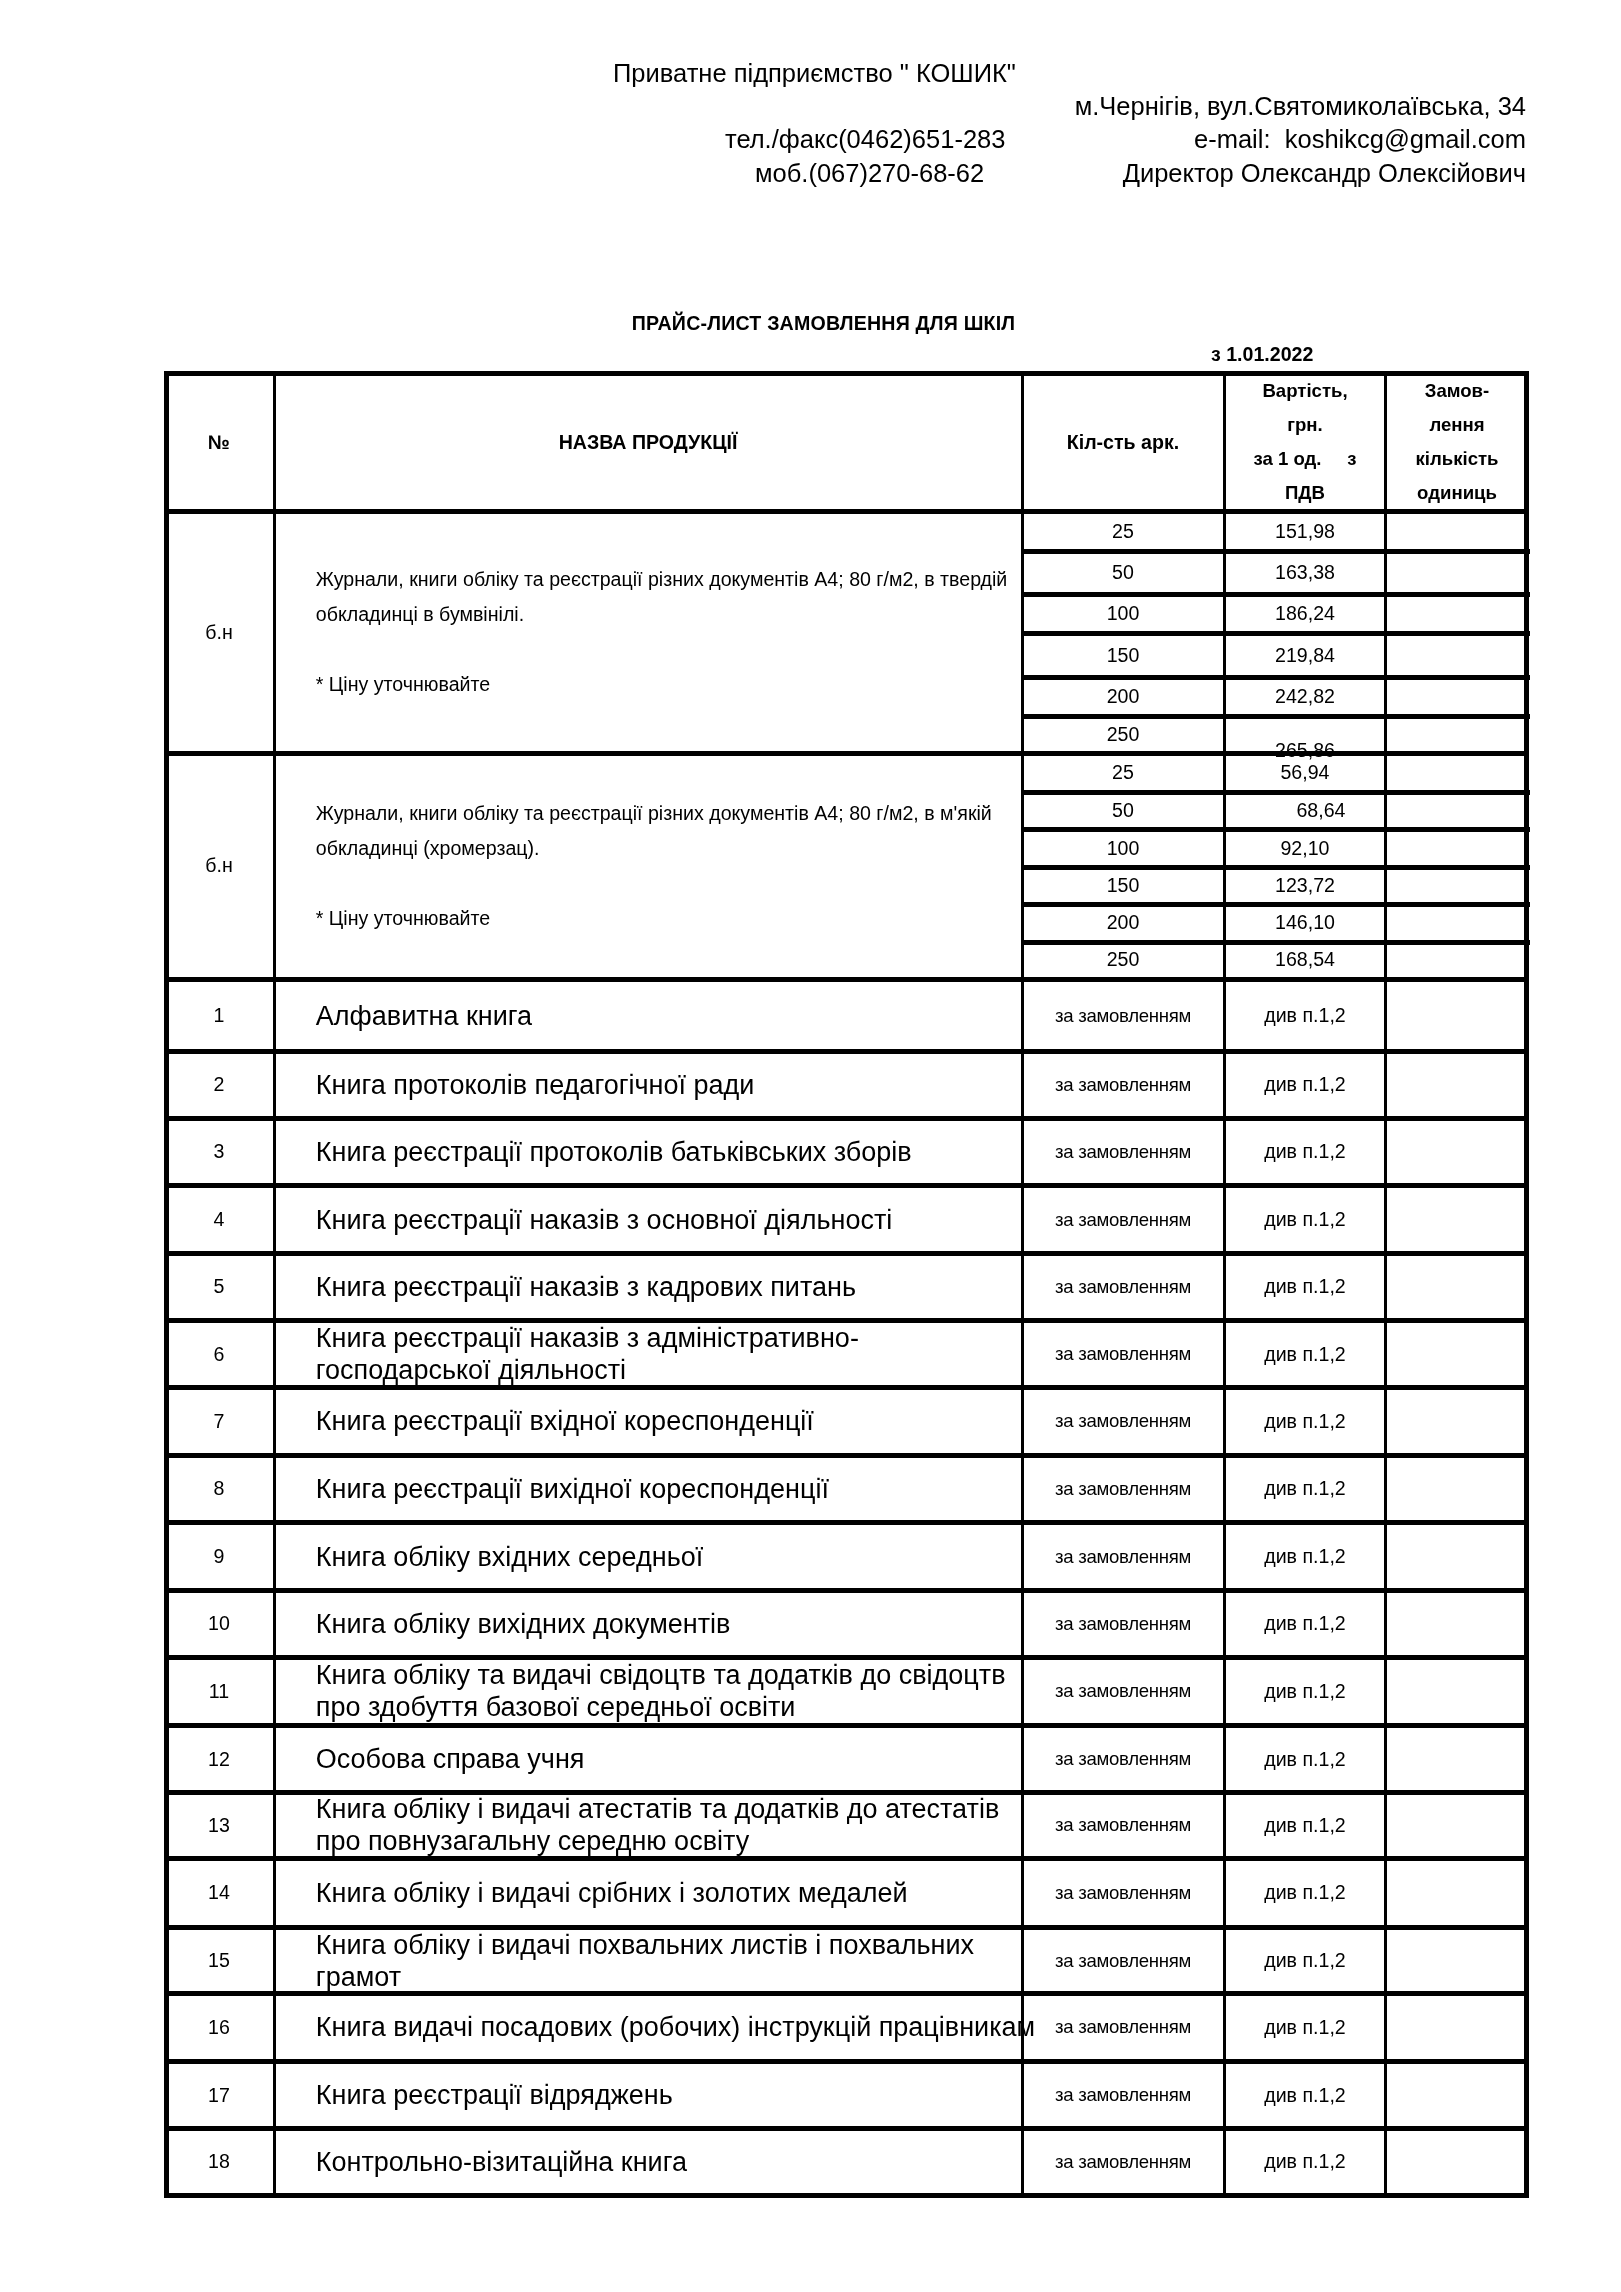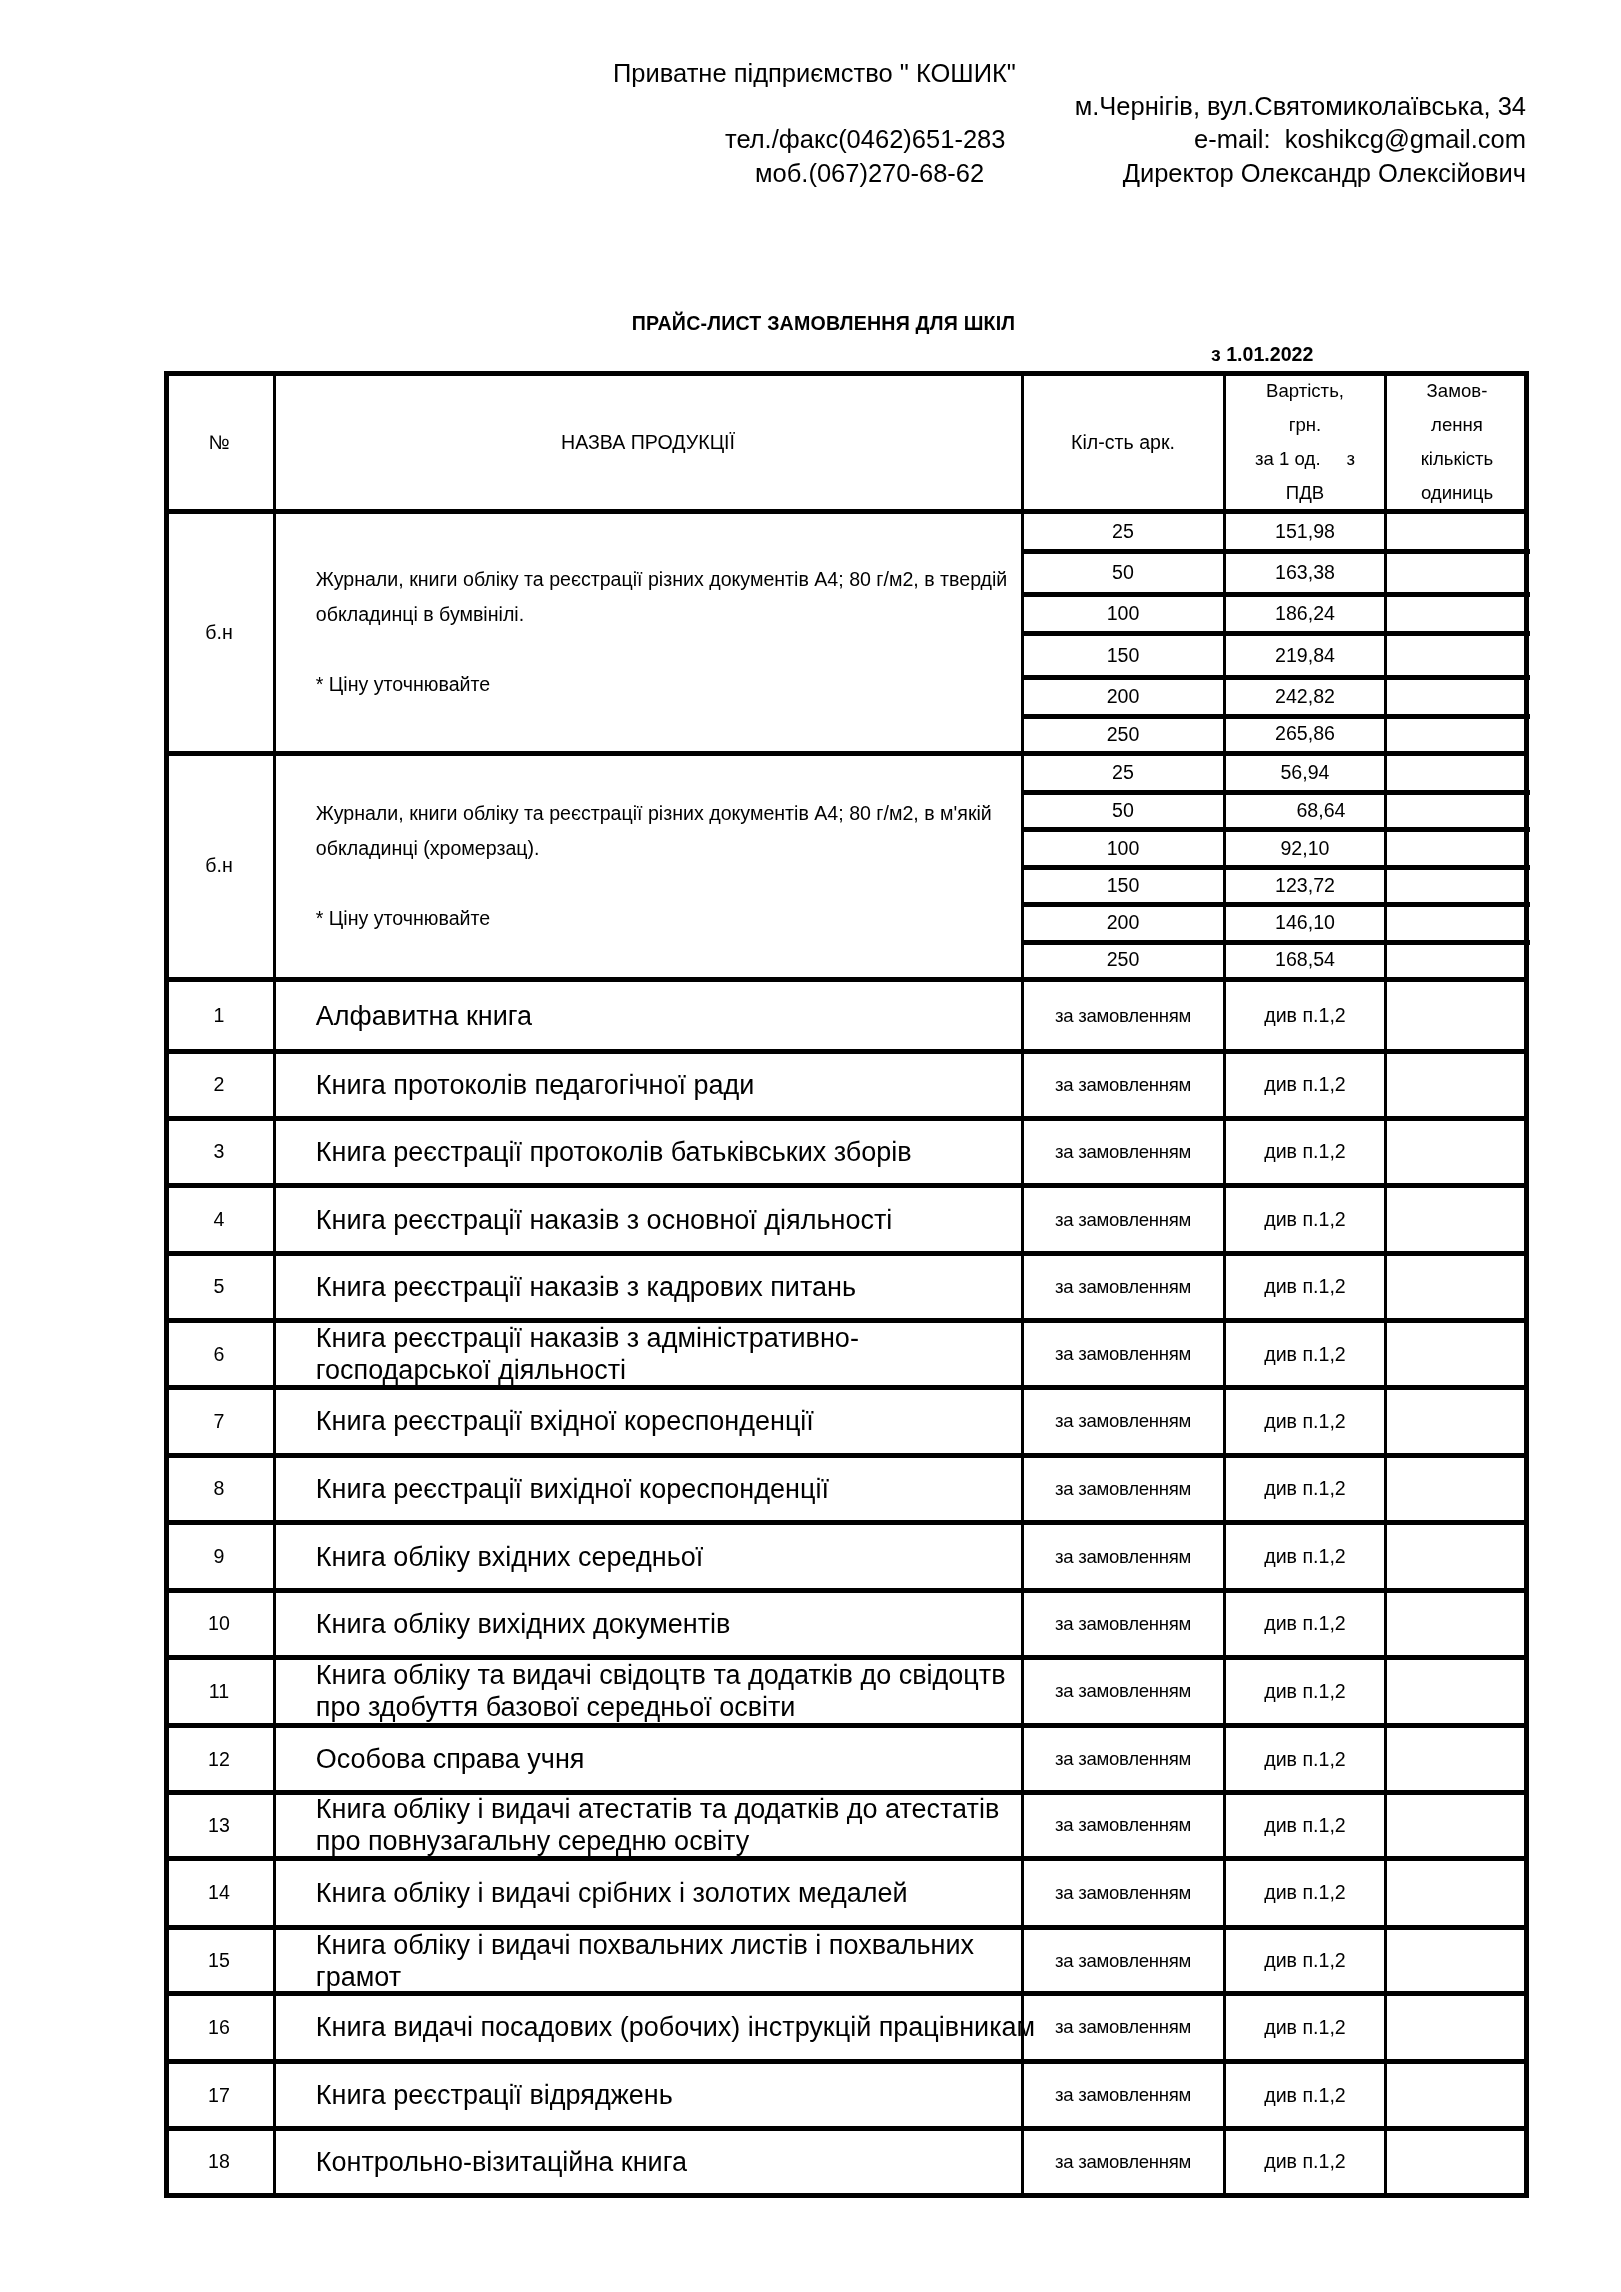--- a/index.html
+++ b/index.html
@@ -11,21 +11,21 @@
   .lh3b { right: 95px; top: 123px; }
   .lh4a { left: 755px; top: 157px; }
   .lh4b { right: 95px; top: 157px; }
   .title { position: absolute; left: 549px; width: 549px; top: 312px; text-align: center; font-family: "Liberation Sans", sans-serif; font-weight: bold; font-size: 19.6px; letter-spacing: 0.2px; }
   .date { position: absolute; left: 1211px; top: 343px; font-family: "Liberation Sans", sans-serif; font-weight: bold; font-size: 19.6px; }
 
   .table { position: absolute; left: 164px; top: 373px; width: 1365px; font-family: "Liberation Sans", sans-serif; }
   .cell { position: absolute; box-sizing: border-box; display: flex; align-items: center; font-size: 19.6px; overflow: hidden; }
   .c { justify-content: center; text-align: center; }
   .l { justify-content: flex-start; text-align: left; padding-left: 7.8px; margin-left: 34px; }
-  .b { font-weight: normal; }
+  .b { font-weight: bold; }
   .hline { position: absolute; left: 0; height: 4.9px; background: #000; }
   .vline { position: absolute; width: 2.9px; background: #000; }
   .header-text { line-height: 34px; font-size: 18.6px; }
   .name-block { line-height: 35px; white-space: pre-wrap; font-size: 19.6px; }
   .name-multi { line-height: 32px; font-size: 27px; }
   .order-cell { font-size: 18.6px; letter-spacing: -0.3px; }
 </style>
 </head>
 <body>
 
@@ -74,21 +74,21 @@
       <div class="cell c" style="left: 858px; top: 221px; width: 202px; height: 39px;">100</div>
       <div class="cell c" style="left: 1060px; top: 221px; width: 162px; height: 39px;">186,24</div>
       <div class="cell c" style="left: 1221px; top: 221px; width: 144px; height: 39px;"></div>
       <div class="cell c" style="left: 858px; top: 260px; width: 202px; height: 44px;">150</div>
       <div class="cell c" style="left: 1060px; top: 260px; width: 162px; height: 44px;">219,84</div>
       <div class="cell c" style="left: 1221px; top: 260px; width: 144px; height: 44px;"></div>
       <div class="cell c" style="left: 858px; top: 304px; width: 202px; height: 39px;">200</div>
       <div class="cell c" style="left: 1060px; top: 304px; width: 162px; height: 39px;">242,82</div>
       <div class="cell c" style="left: 1221px; top: 304px; width: 144px; height: 39px;"></div>
       <div class="cell c" style="left: 858px; top: 343px; width: 202px; height: 37px;">250</div>
-      <div class="cell c" style="left: 1060px; top: 342px; width: 162px; height: 37px;">265,86</div>
+      <div class="cell c" style="left: 1060px; top: 359px; width: 162px; height: 37px;">265,86</div>
       <div class="cell c" style="left: 1221px; top: 343px; width: 144px; height: 37px;"></div>
       <div class="cell c" style="left: 0px; top: 380px; width: 110px; height: 225px;">б.н</div>
       <div class="cell l name-block" style="left: 110px; top: 380px; width: 748px; height: 225px; flex-direction: column; align-items: flex-start; justify-content: center;"><div style="width: 725px;">Журнали, книги обліку та реєстрації різних документів А4; 80 г/м2, в м'якій обкладинці (хромерзац).</div><div style="height: 35px;"></div><div>* Ціну уточнювайте</div></div>
       <div class="cell c" style="left: 858px; top: 380px; width: 202px; height: 38px;">25</div>
       <div class="cell c" style="left: 1060px; top: 380px; width: 162px; height: 38px;">56,94</div>
       <div class="cell c" style="left: 1221px; top: 380px; width: 144px; height: 38px;"></div>
       <div class="cell c" style="left: 858px; top: 419px; width: 202px; height: 37px;">50</div>
       <div class="cell c" style="left: 1060px; top: 419px; width: 162px; height: 37px; margin-left: 16px;">68,64</div>
       <div class="cell c" style="left: 1221px; top: 419px; width: 144px; height: 37px;"></div>
       <div class="cell c" style="left: 858px; top: 456px; width: 202px; height: 38px;">100</div>

